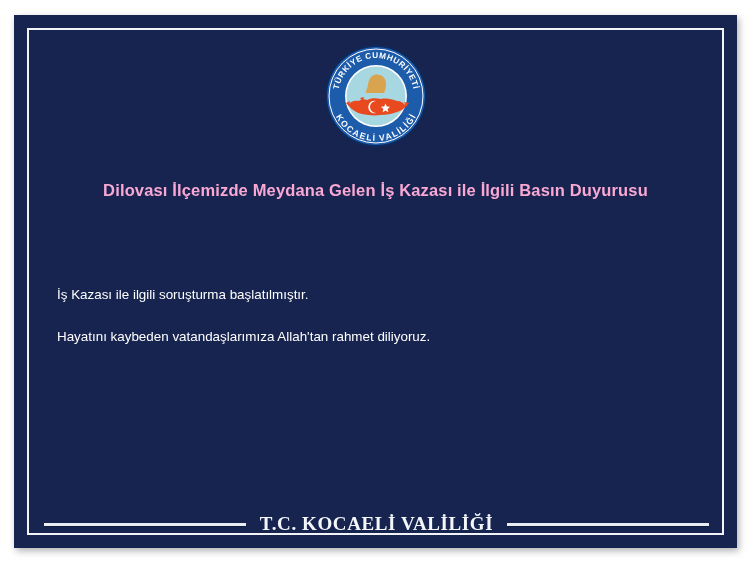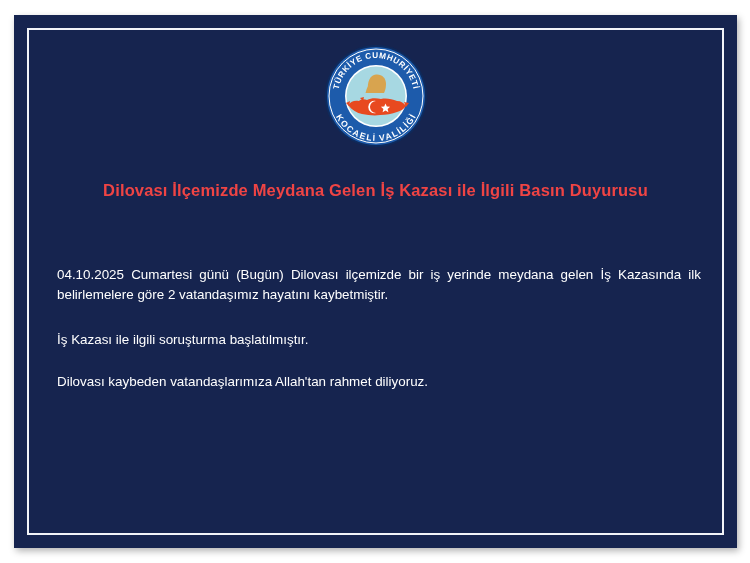--- a/index.html
+++ b/index.html
@@ -65,21 +65,21 @@
     height: 104px;
   }
 
   
   .title {
     position: absolute;
     left: 40px;
     right: 40px;
     top: 165px;
     text-align: center;
-    color: #ef4444;
+    color: #f9a8d4;
     font-size: 16.5px;
     font-weight: bold;
     letter-spacing: 0.15px;
     line-height: 1.25;
   }
 
   
   .body-block {
     position: absolute;
     left: 43px;
@@ -174,20 +174,24 @@
           <text font-family="Liberation Sans, sans-serif" font-size="8.6" font-weight="bold" fill="#ffffff" letter-spacing="0.6" dy="6">
             <textPath href="#arcBot" startOffset="50%" text-anchor="middle">KOCAELİ VALİLİĞİ</textPath>
           </text>
         </svg>
       </div>
     </div>
 
     <div class="title">Dilovası İlçemizde Meydana Gelen İş Kazası ile İlgili Basın Duyurusu</div>
 
     <div class="body-block">
-      <p class="para p1">04.10.2025 Cumartesi günü (Bugün) Dilovası ilçemizde bir iş yerinde meydana gelen İş Kazasında ilk belirlemelere göre 2 vatandaşımız hayatını kaybetmiştir.</p>
       <p class="para plain">İş Kazası ile ilgili soruşturma başlatılmıştır.</p>
-      <p class="para plain">Dilovası kaybeden vatandaşlarımıza Allah'tan rahmet diliyoruz.</p>
+      <p class="para plain">Hayatını kaybeden vatandaşlarımıza Allah'tan rahmet diliyoruz.</p>
     </div>
 
+    <div class="footer">
+      <span class="rule"></span>
+      <span class="footer-text">T.C. KOCAELİ VALİLİĞİ</span>
+      <span class="rule"></span>
+    </div>
 
   </div>
 </div>
 
 </body></html>

